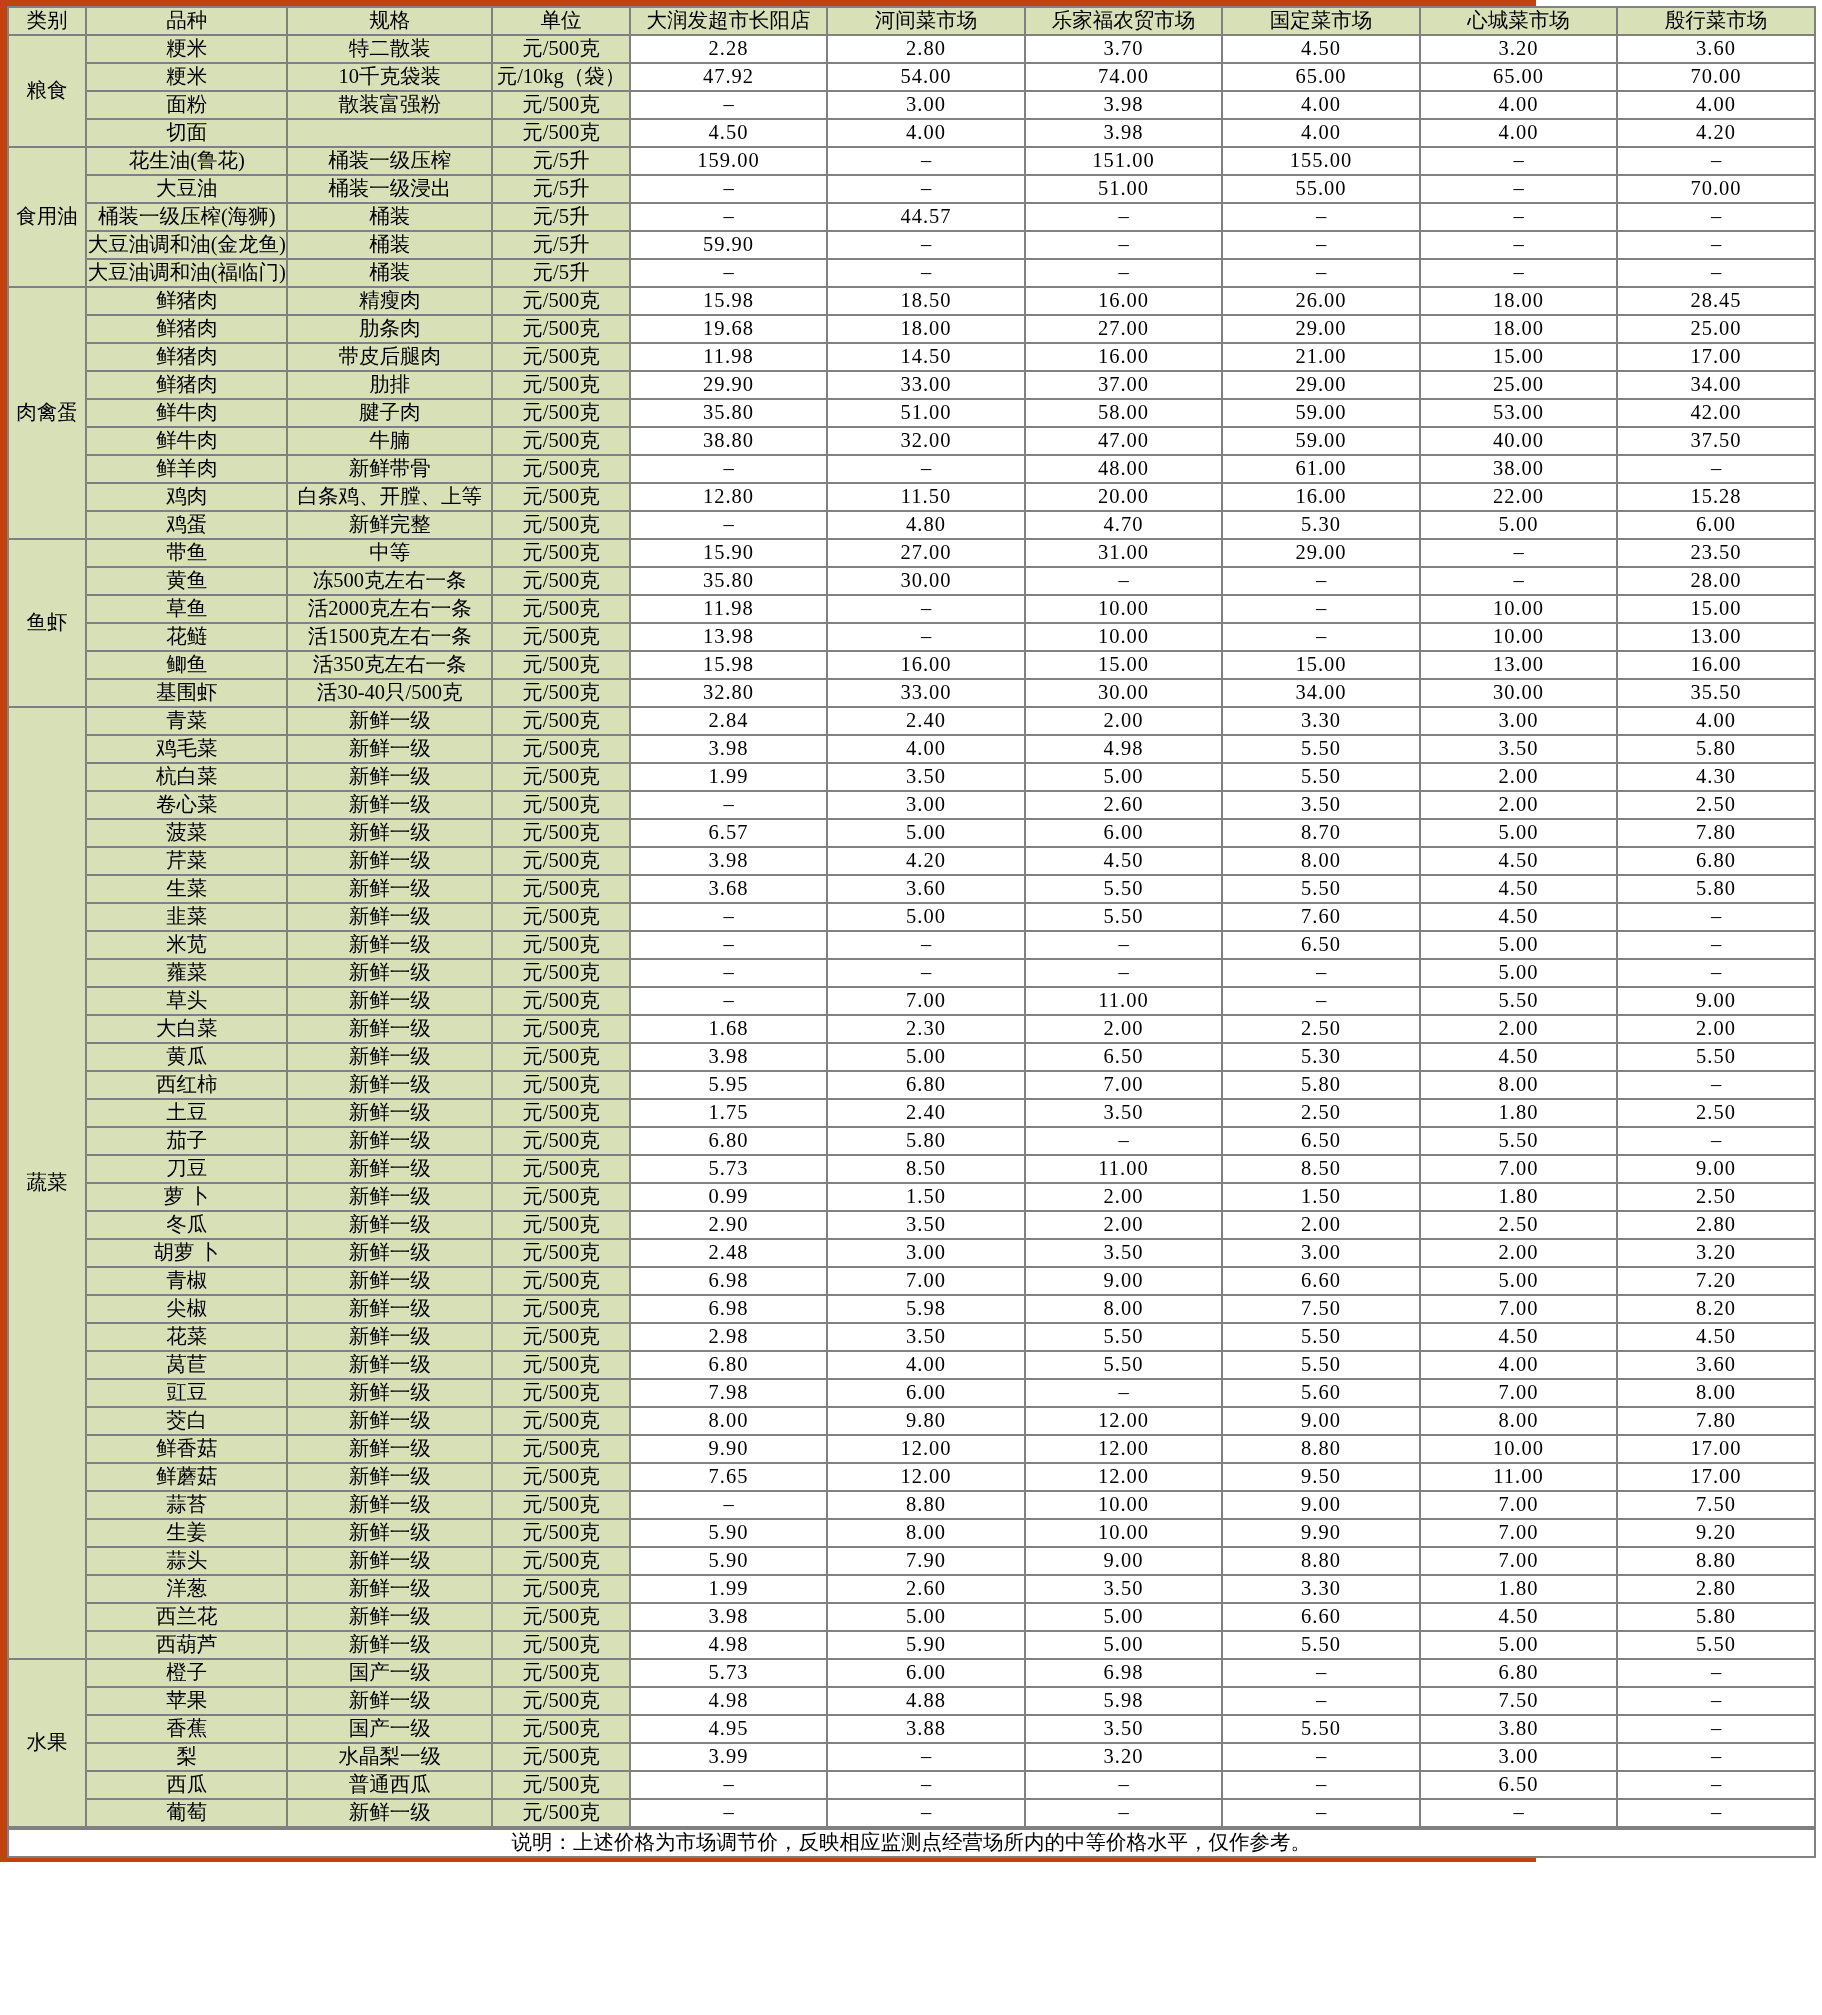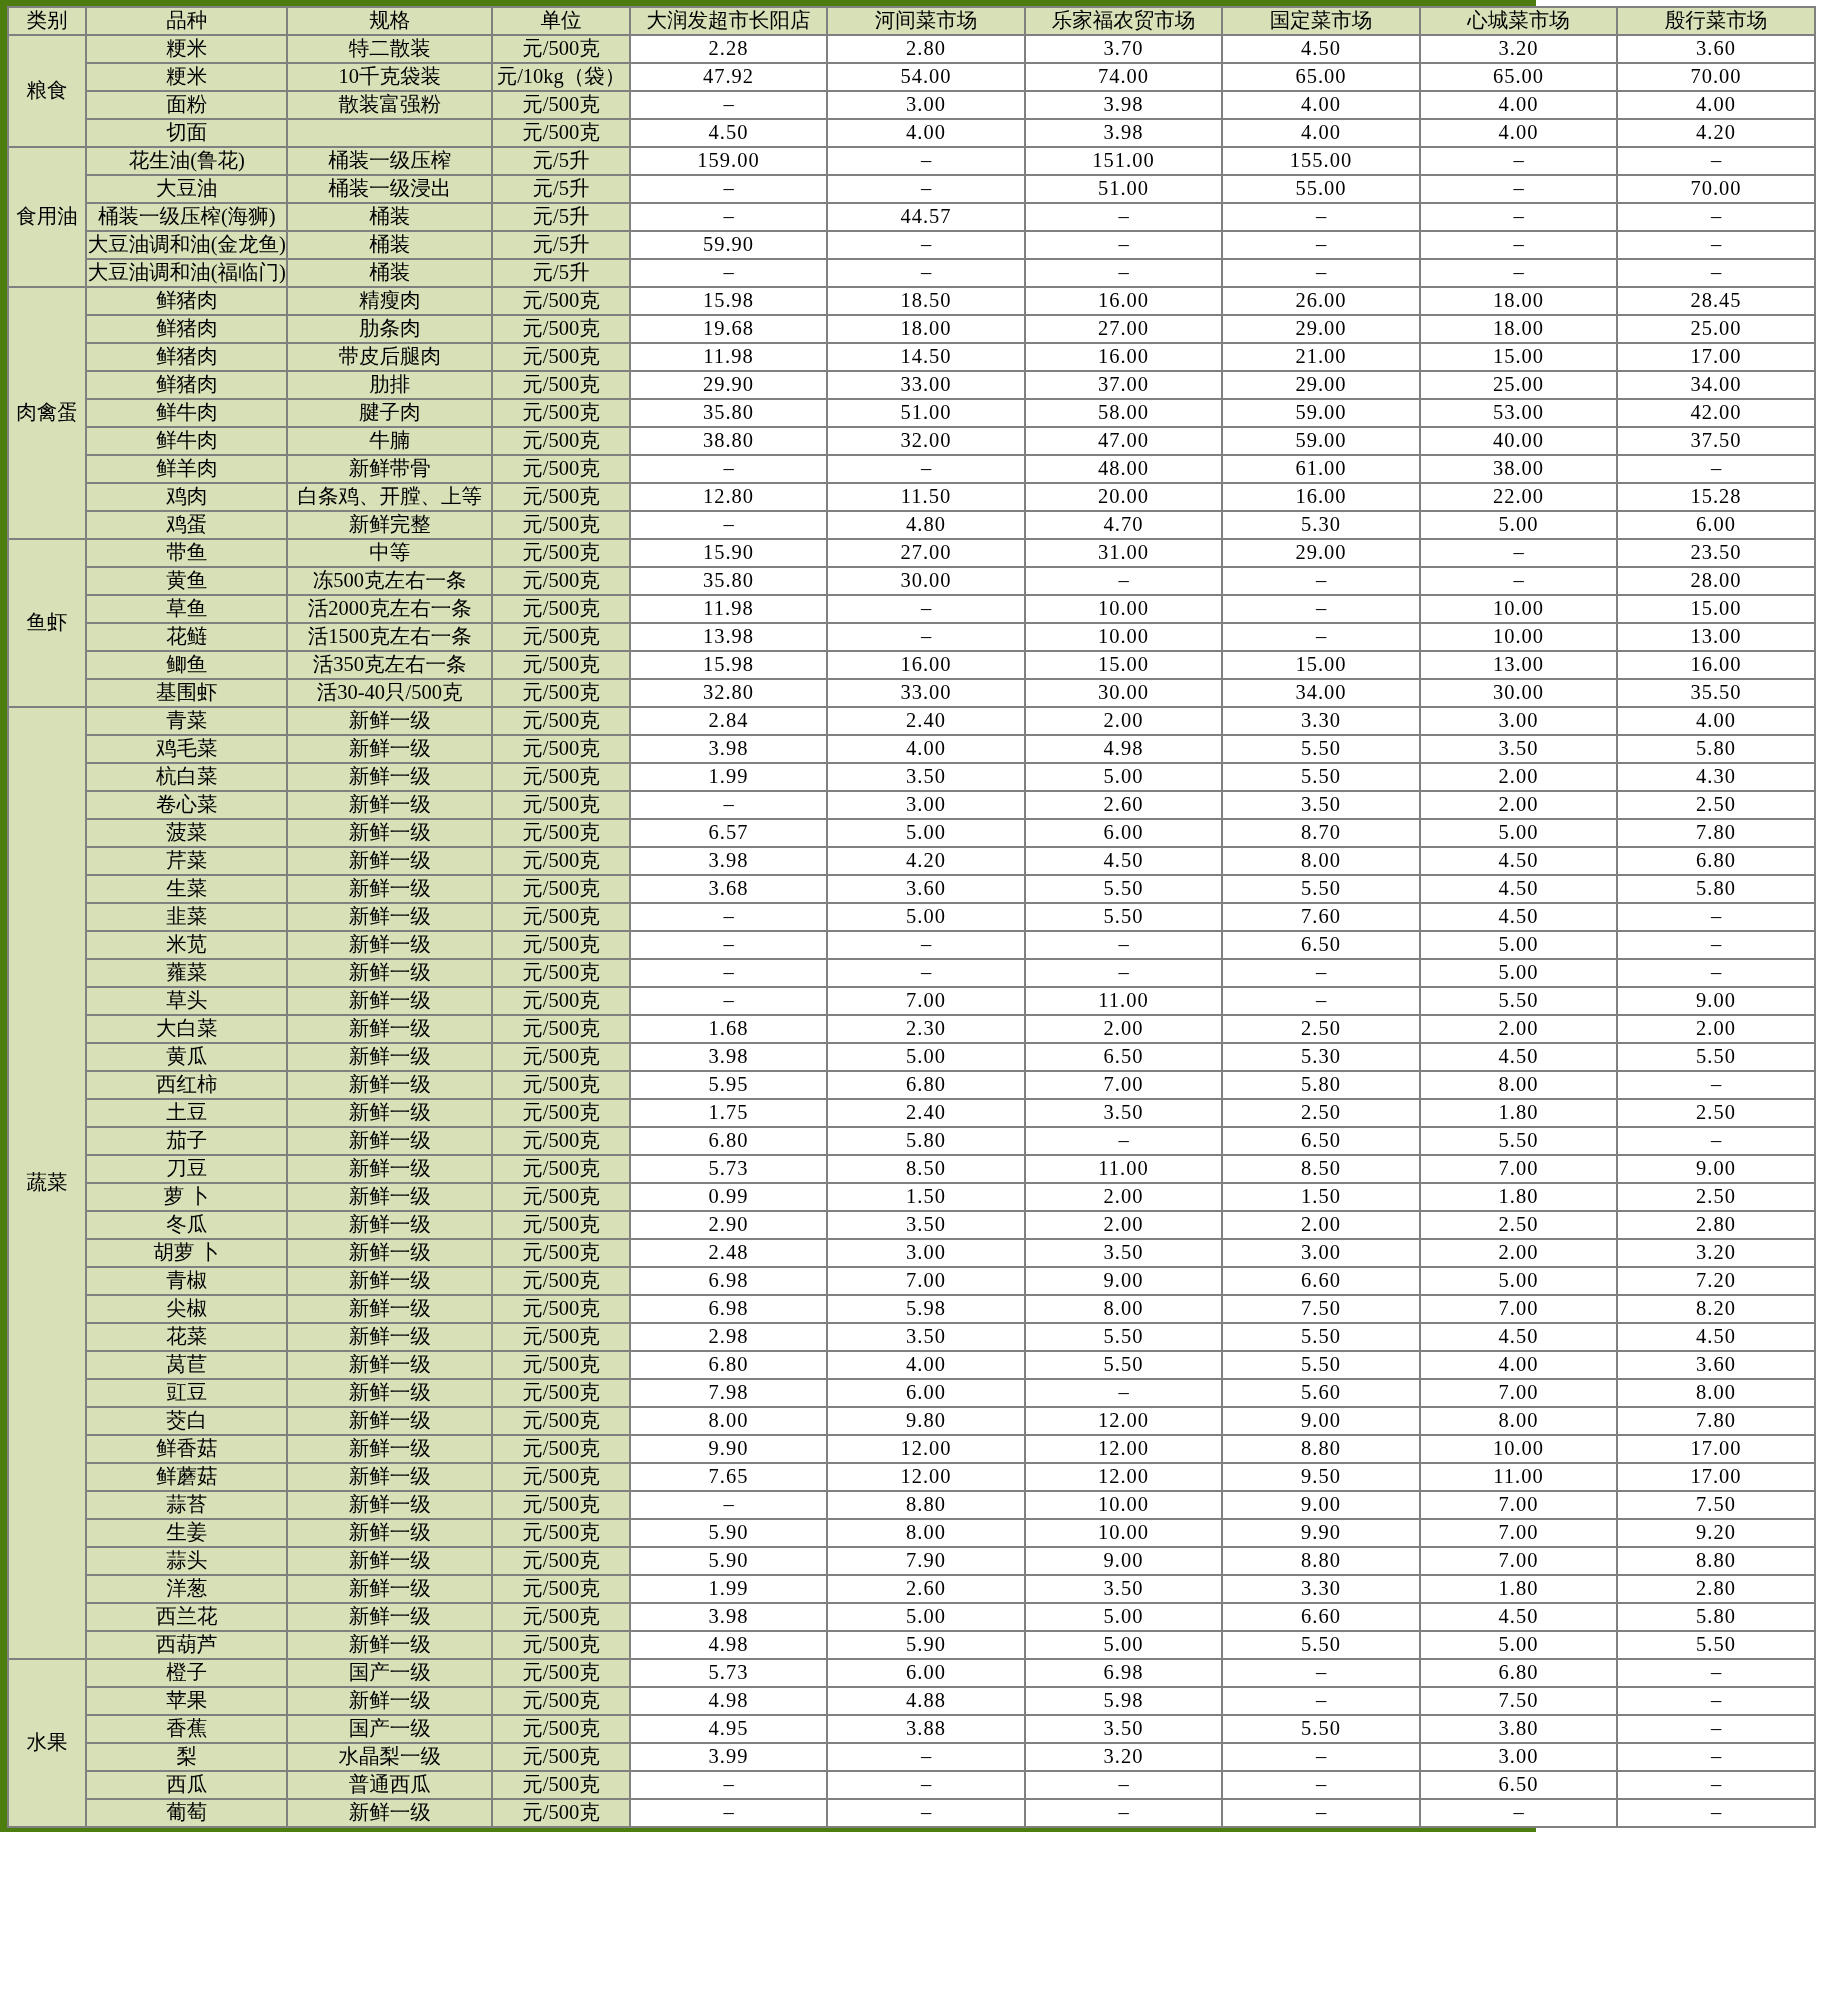--- a/index.html
+++ b/index.html
@@ -8,21 +8,21 @@
     background: #ffffff;
   }
   body {
     font-family: "Liberation Serif", "DejaVu Serif", serif;
     width: 1823px;
   }
   #sheet {
     width: 1536px;
     box-sizing: border-box;
     padding: 5.5px 6.8px 4.1px 6.8px;
-    background: #4d7c0f;
+    background: #c2410c;
   }
   table.price-table {
     border-collapse: collapse;
     table-layout: fixed;
     width: 1809px;
     background: #ffffff;
   }
   table.price-table td,
   table.price-table th {
     border: 2px solid #808080;
@@ -811,14 +811,21 @@
           <td class="unit-cell">元/500克</td>
           <td class="price-cell dash">–</td>
           <td class="price-cell dash">–</td>
           <td class="price-cell dash">–</td>
           <td class="price-cell dash">–</td>
           <td class="price-cell dash">–</td>
           <td class="price-cell dash">–</td>
         </tr>
       </tbody>
   </table>
+  <table class="price-table" style="border-collapse:collapse;">
+    <tbody>
+        <tr class="note-row">
+      <td colspan="10">说明：上述价格为市场调节价，反映相应监测点经营场所内的中等价格水平，仅作参考。</td>
+    </tr>
+  </tbody>
+    </table>
 </div>
 
 
 </body></html>

